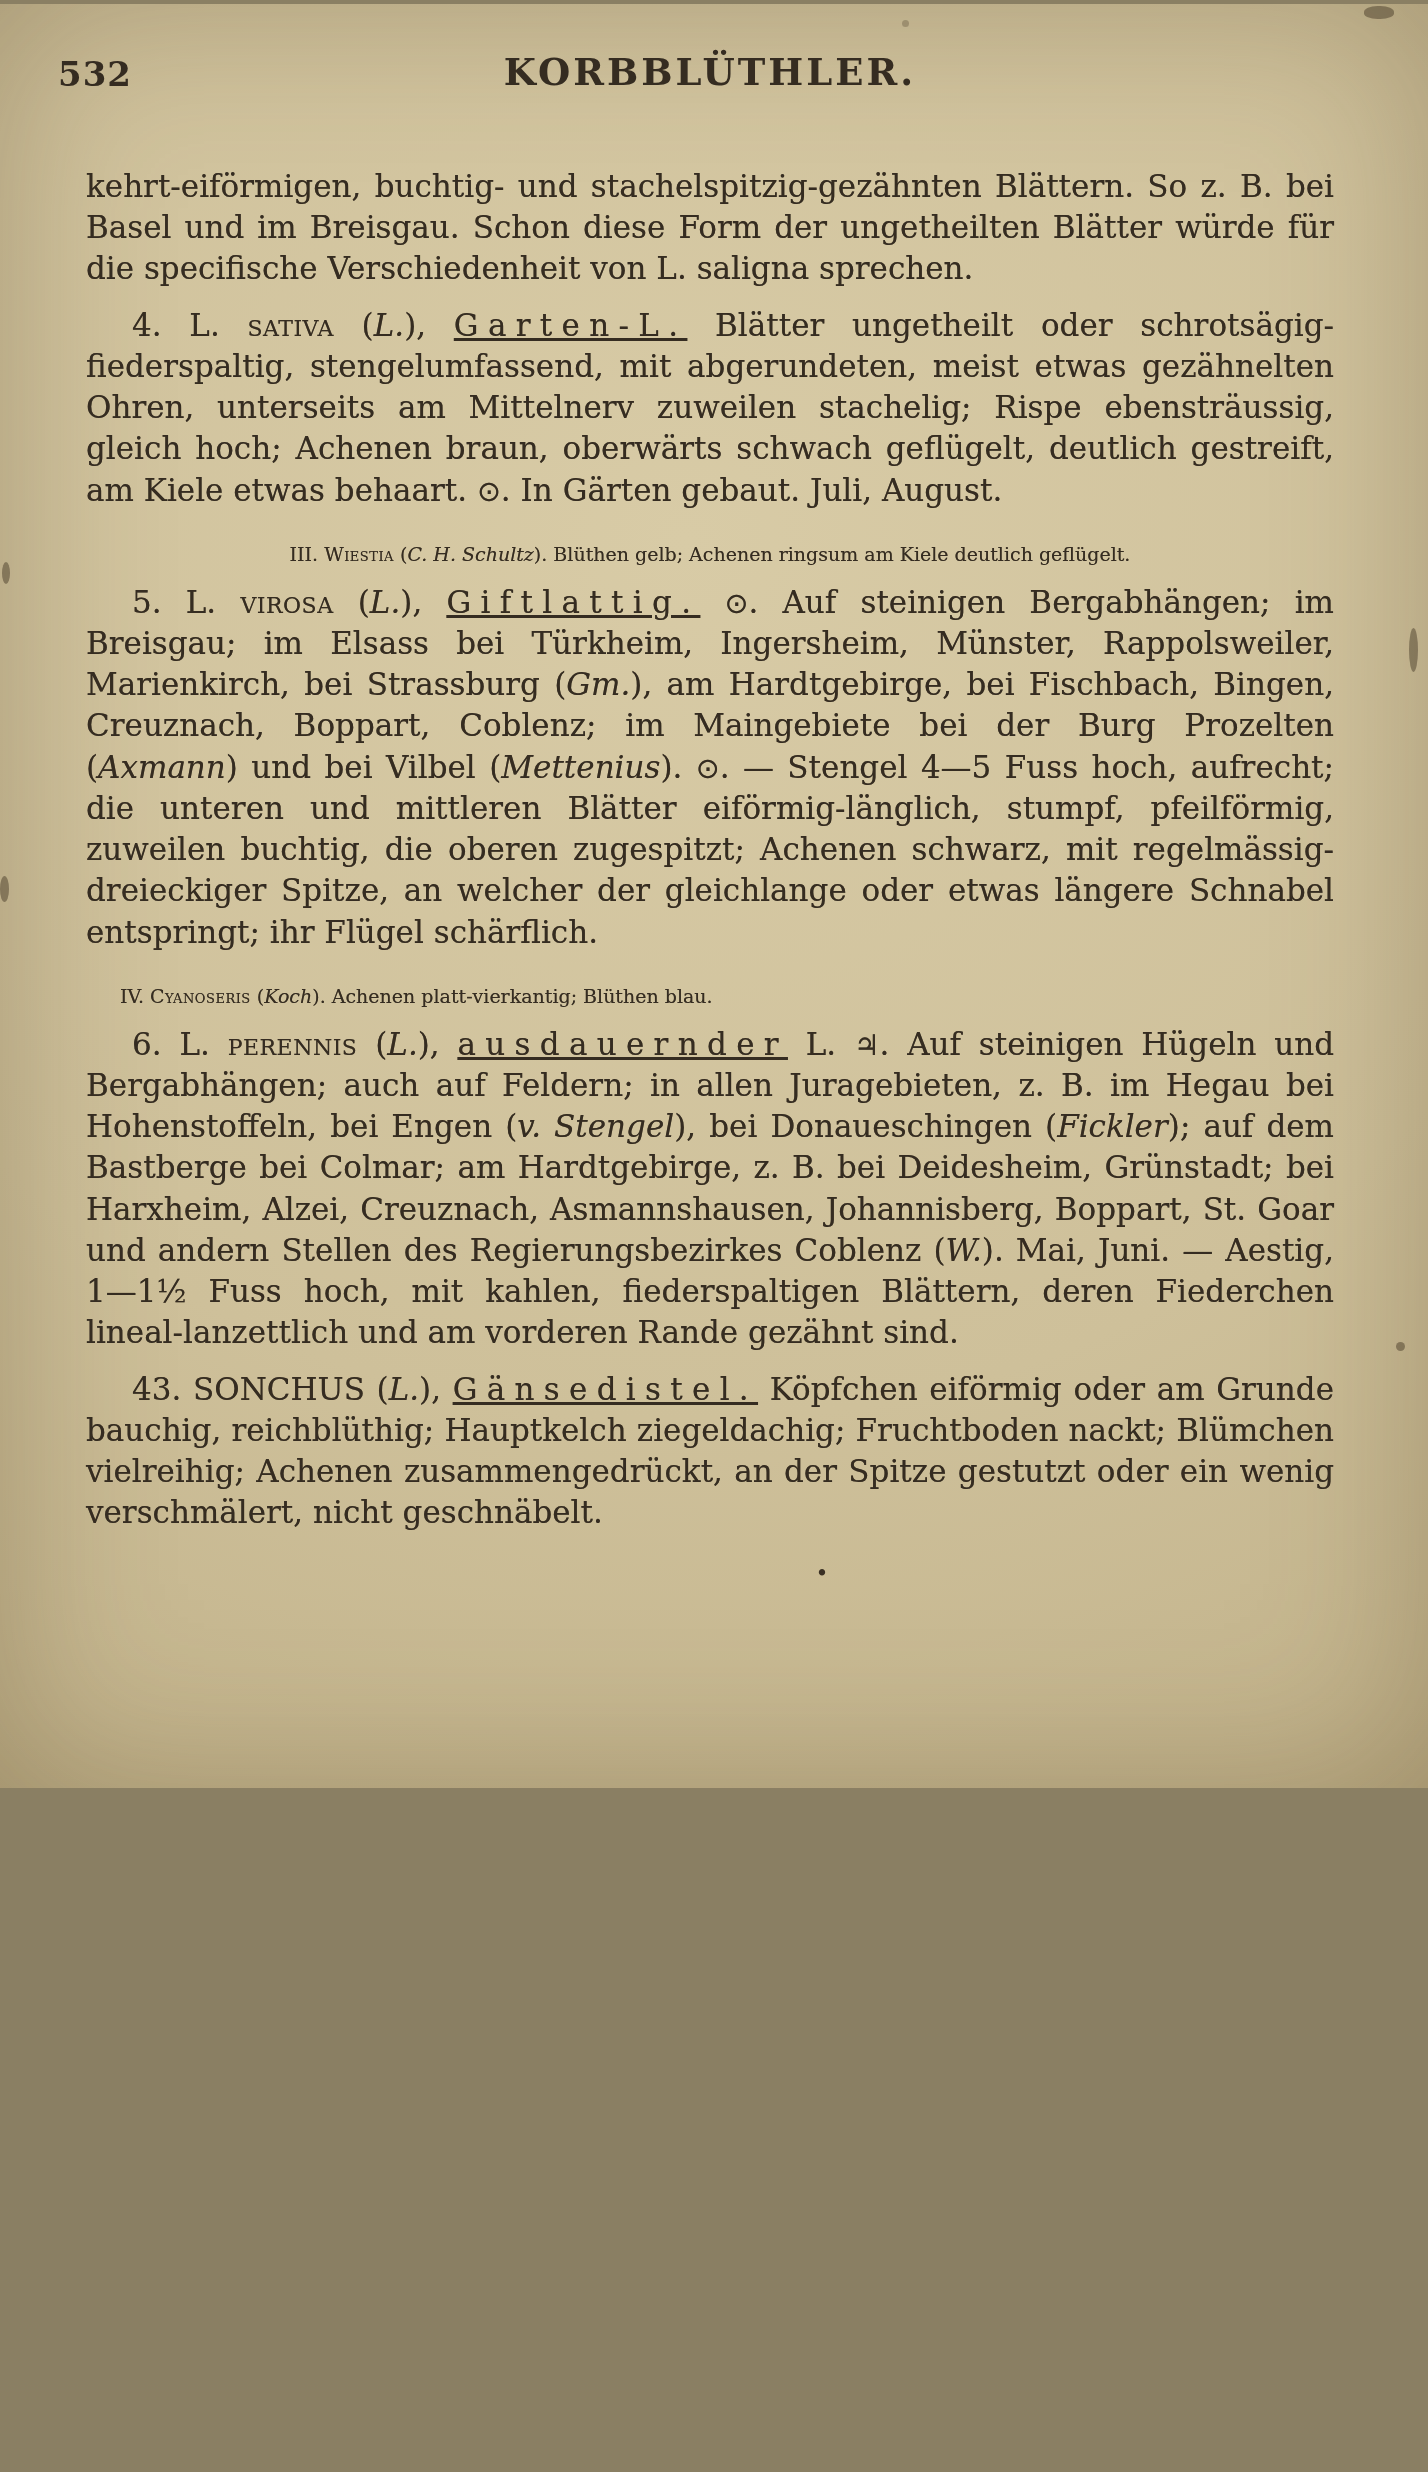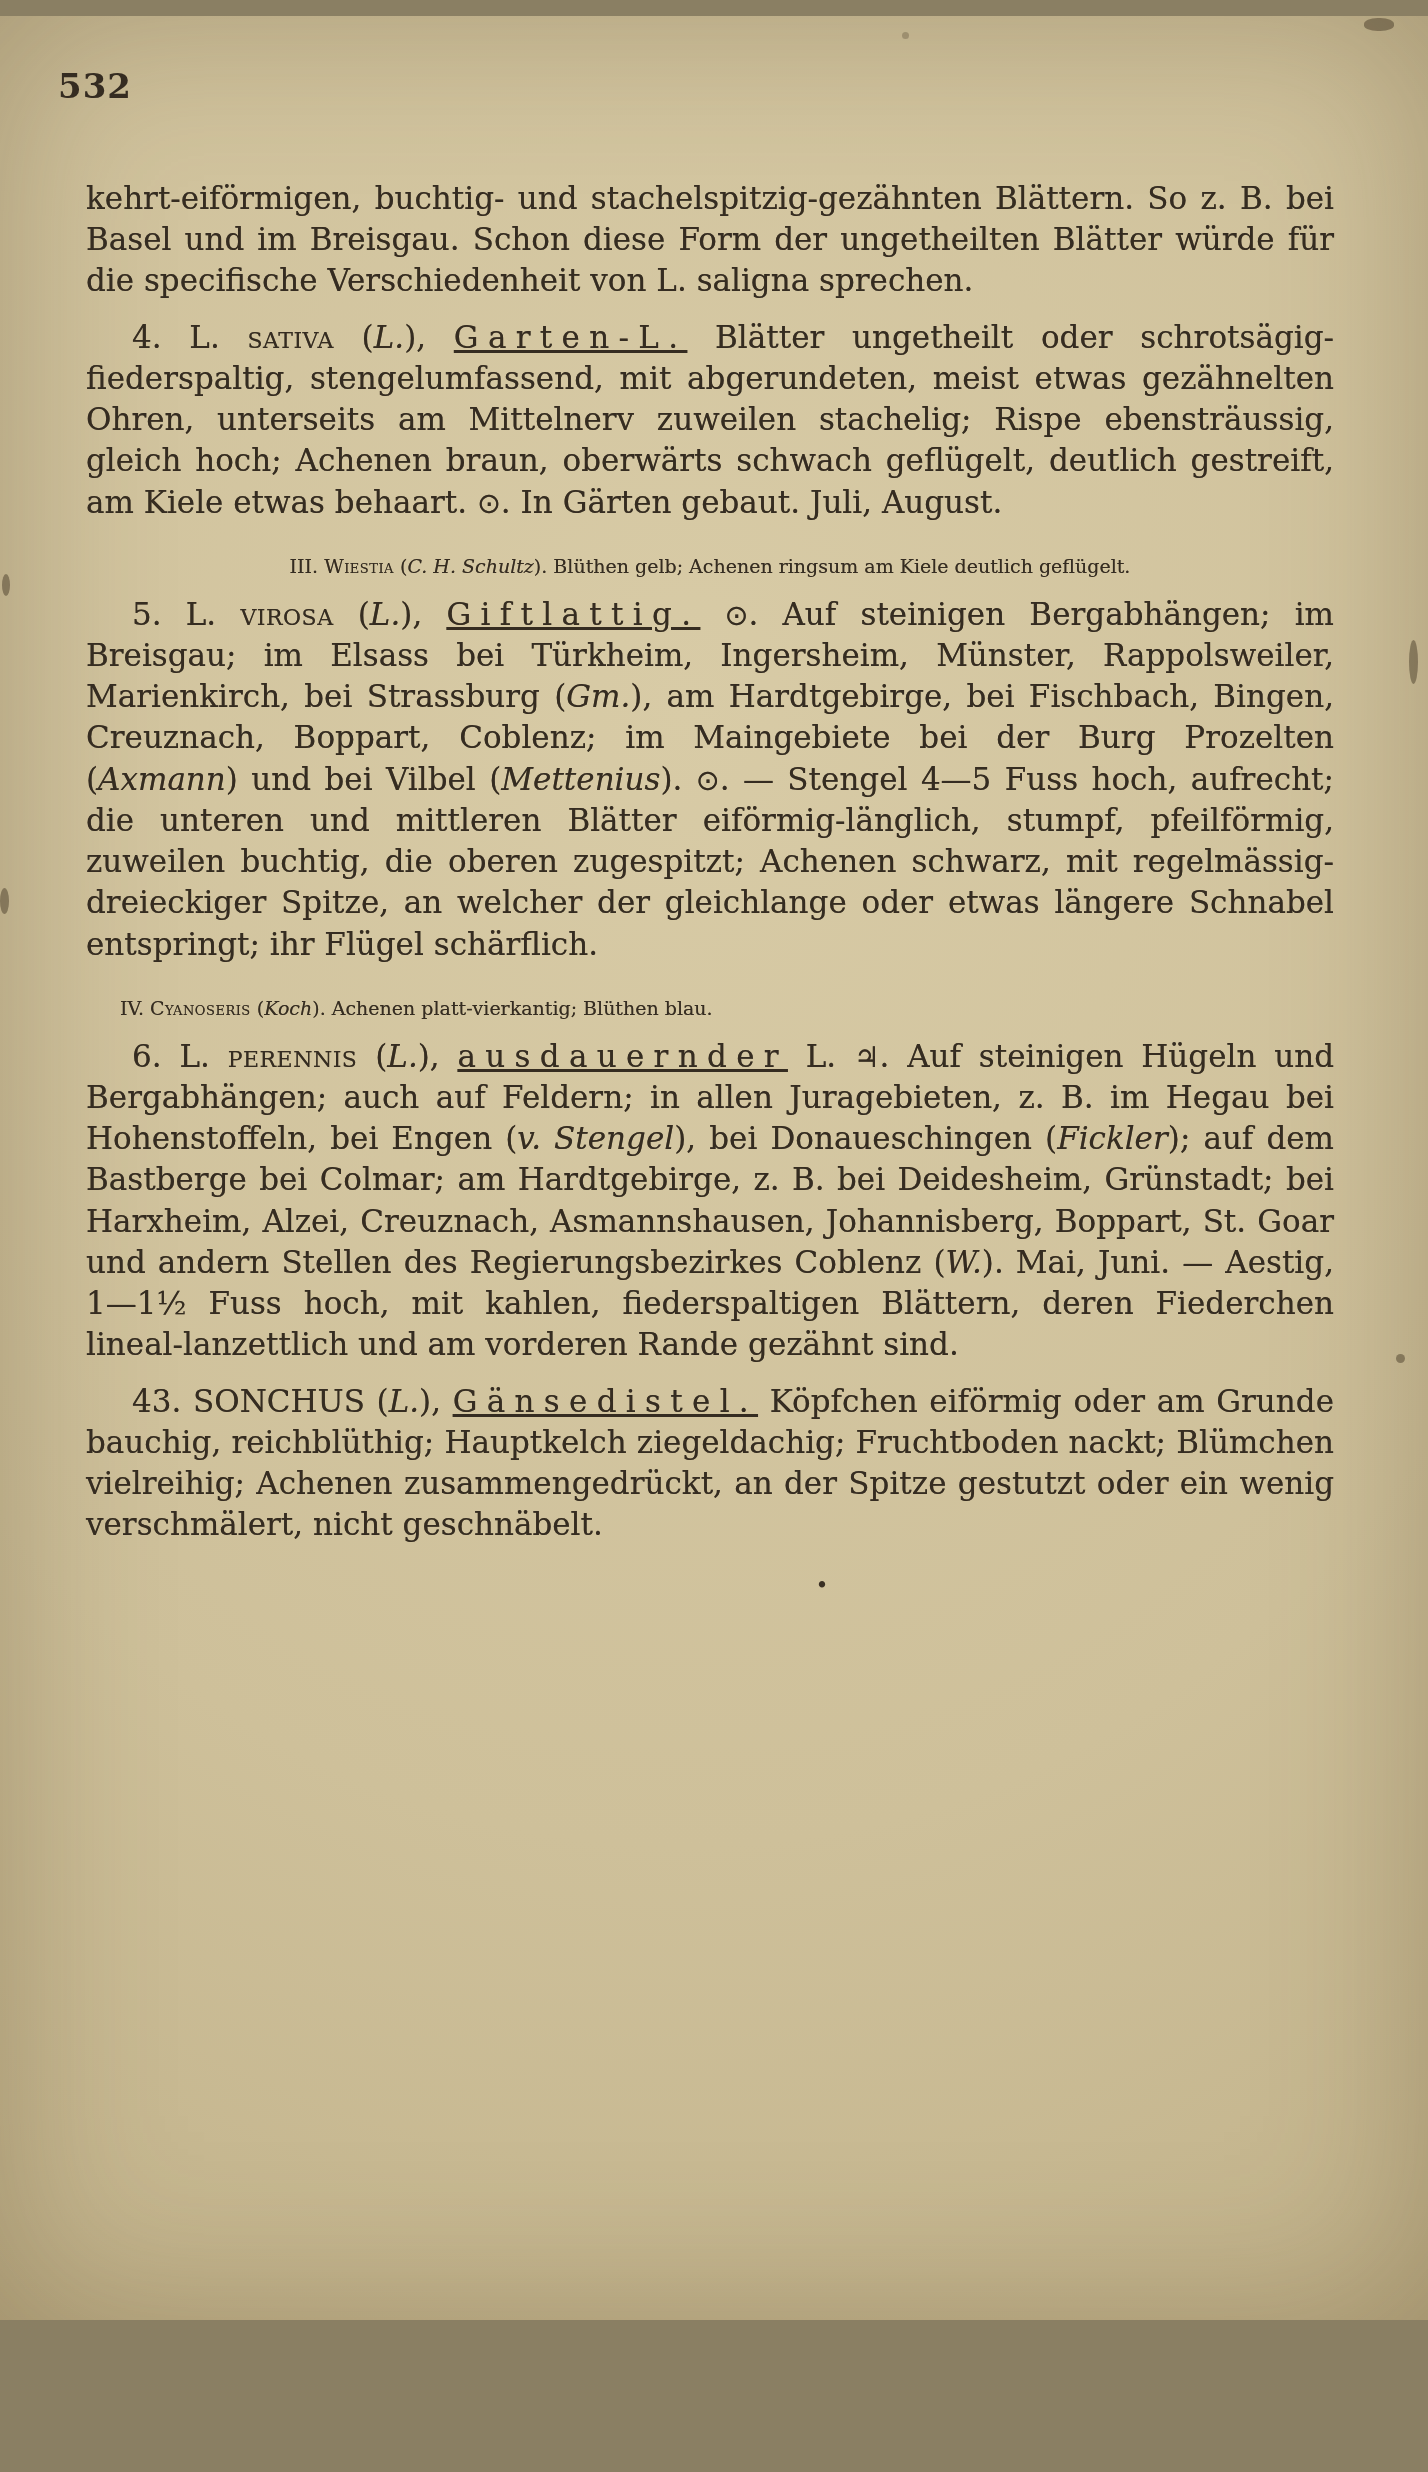--- a/index.html
+++ b/index.html
@@ -1,19 +1,19 @@
 <!DOCTYPE html>
 <html lang="de" style="--paper: #cec09a; --ink: #352c21;"><head>
 <meta charset="utf-8">
 <style>
   :root { --paper:#cec09a; --ink:#352c21; }
   * { box-sizing: border-box; }
   html, body { margin:0; padding:0; background:#8a7f63; }
   .page{
-    position:relative; width:1428px; height:2304px; margin:16px auto;
+    position:relative; width:1428px; height:1784px; margin:4px auto;
     background: radial-gradient(130% 95% at 48% 30%, #d8cba6 0%, var(--paper) 52%, #bcac83 100%);
     color: var(--ink);
     font-family: "DejaVu Serif", "Liberation Serif", serif;
     overflow:hidden;
     box-shadow: inset 0 0 170px rgba(86,66,36,.33);
   }
   .text-col{ position:absolute; left:86px; right:94px; top:46px; }
   .page-header{ position:relative; height:58px; margin-bottom:58px; }
   .page-number{ position:absolute; left:-28px; top:4px; font-size:34px; font-weight:bold; letter-spacing:1px; }
   .page-title{ position:absolute; left:0; right:0; top:0; text-align:center; font-size:37px; font-weight:bold; letter-spacing:3px; }
@@ -44,20 +44,21 @@
   <div class="ink-speck" style="left:1409px; top:624px; width:9px; height:44px;"></div>
   <div class="ink-speck" style="left:2px; top:558px; width:8px; height:22px;"></div>
   <div class="ink-speck" style="left:0px; top:872px; width:9px; height:26px;"></div>
   <div class="ink-speck" style="left:1396px; top:1338px; width:9px; height:9px;"></div>
   <div class="ink-speck" style="left:902px; top:16px; width:7px; height:7px; opacity:.6;"></div>
 
   <div class="text-col">
 
     <header class="page-header">
       <span class="page-number">532</span>
+      <span class="page-title">KORBBLÜTHLER.</span>
     </header>
 
     <div class="text-body">
         <p class="block cont"><span class="seg-n">kehrt-eiförmigen, buchtig- und stachelspitzig-gezähnten Blättern. So z. B. bei Basel und im Breisgau. Schon diese Form der ungetheilten Blätter würde für die specifische Verschiedenheit von L. saligna sprechen.</span></p>
         <p class="block species"><span class="seg-n">4. L. </span><span class="seg-sc">sativa</span><span class="seg-n"> (</span><span class="seg-i">L.</span><span class="seg-n">), </span><span class="seg-sp">Garten-L.</span><span class="seg-n"> Blätter ungetheilt oder schrotsägig-fiederspaltig, stengelumfassend, mit abgerundeten, meist etwas gezähnelten Ohren, unterseits am Mittelnerv zuweilen stachelig; Rispe ebensträussig, gleich hoch; Achenen braun, oberwärts schwach geflügelt, deutlich gestreift, am Kiele etwas behaart. </span><span class="seg-sym">⊙</span><span class="seg-n">. In Gärten gebaut. Juli, August.</span></p>
         <p class="block section center-last"><span class="seg-n">III. </span><span class="seg-sc">Wiestia</span><span class="seg-n"> (</span><span class="seg-i">C. H. Schultz</span><span class="seg-n">). Blüthen gelb; Achenen ringsum am Kiele deutlich geflügelt.</span></p>
         <p class="block species"><span class="seg-n">5. L. </span><span class="seg-sc">virosa</span><span class="seg-n"> (</span><span class="seg-i">L.</span><span class="seg-n">), </span><span class="seg-sp">Giftlattig.</span><span class="seg-n"> </span><span class="seg-sym">⊙</span><span class="seg-n">. Auf steinigen Bergabhängen; im Breisgau; im Elsass bei Türkheim, Ingersheim, Münster, Rappolsweiler, Marienkirch, bei Strassburg (</span><span class="seg-i">Gm.</span><span class="seg-n">), am Hardtgebirge, bei Fischbach, Bingen, Creuznach, Boppart, Coblenz; im Maingebiete bei der Burg Prozelten (</span><span class="seg-i">Axmann</span><span class="seg-n">) und bei Vilbel (</span><span class="seg-i">Mettenius</span><span class="seg-n">). </span><span class="seg-sym">⊙</span><span class="seg-n">. — Stengel 4—5 Fuss hoch, aufrecht; die unteren und mittleren Blätter eiförmig-länglich, stumpf, pfeilförmig, zuweilen buchtig, die oberen zugespitzt; Achenen schwarz, mit regelmässig-dreieckiger Spitze, an welcher der gleichlange oder etwas längere Schnabel entspringt; ihr Flügel schärflich.</span></p>
         <p class="block section indent1"><span class="seg-n">IV. </span><span class="seg-sc">Cyanoseris</span><span class="seg-n"> (</span><span class="seg-i">Koch</span><span class="seg-n">). Achenen platt-vierkantig; Blüthen blau.</span></p>
         <p class="block species"><span class="seg-n">6. L. </span><span class="seg-sc">perennis</span><span class="seg-n"> (</span><span class="seg-i">L.</span><span class="seg-n">), </span><span class="seg-sp">ausdauernder</span><span class="seg-n"> L. </span><span class="seg-sym">♃</span><span class="seg-n">. Auf steinigen Hügeln und Bergabhängen; auch auf Feldern; in allen Juragebieten, z. B. im Hegau bei Hohenstoffeln, bei Engen (</span><span class="seg-i">v. Stengel</span><span class="seg-n">), bei Donaueschingen (</span><span class="seg-i">Fickler</span><span class="seg-n">); auf dem Bastberge bei Colmar; am Hardtgebirge, z. B. bei Deidesheim, Grünstadt; bei Harxheim, Alzei, Creuznach, Asmannshausen, Johannisberg, Boppart, St. Goar und andern Stellen des Regierungsbezirkes Coblenz (</span><span class="seg-i">W.</span><span class="seg-n">). Mai, Juni. — Aestig, 1—1½ Fuss hoch, mit kahlen, fiederspaltigen Blättern, deren Fiederchen lineal-lanzettlich und am vorderen Rande gezähnt sind.</span></p>
         <p class="block species"><span class="seg-n">43. SONCHUS (</span><span class="seg-i">L.</span><span class="seg-n">), </span><span class="seg-sp">Gänsedistel.</span><span class="seg-n"> Köpfchen eiförmig oder am Grunde bauchig, reichblüthig; Hauptkelch ziegeldachig; Fruchtboden nackt; Blümchen vielreihig; Achenen zusammengedrückt, an der Spitze gestutzt oder ein wenig verschmälert, nicht geschnäbelt.</span></p>

